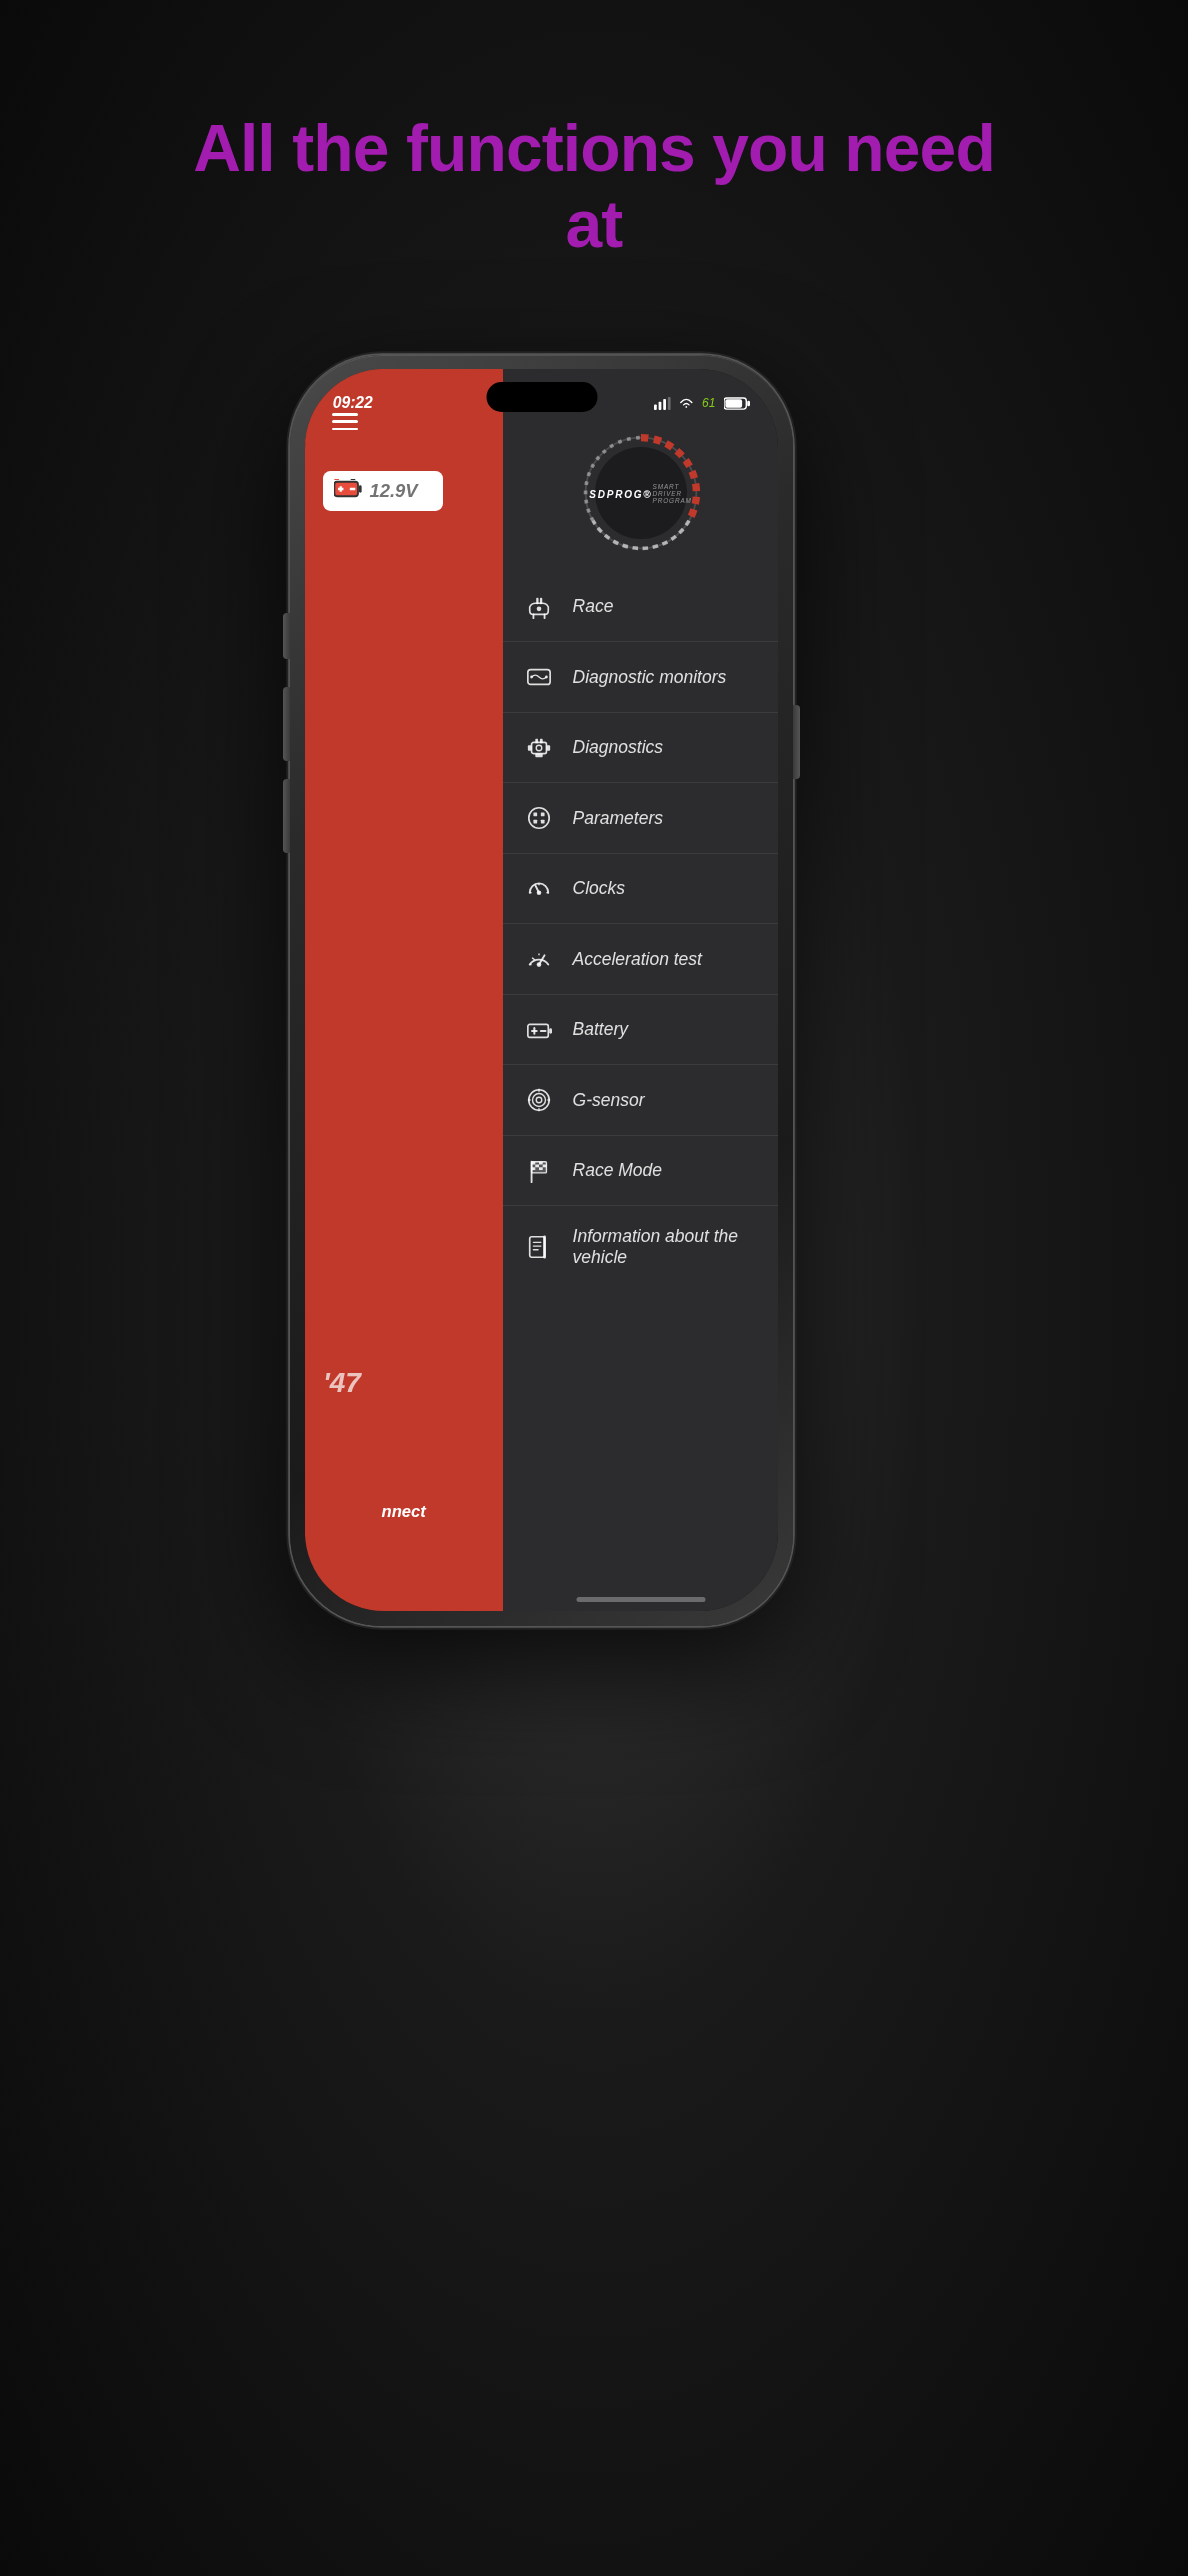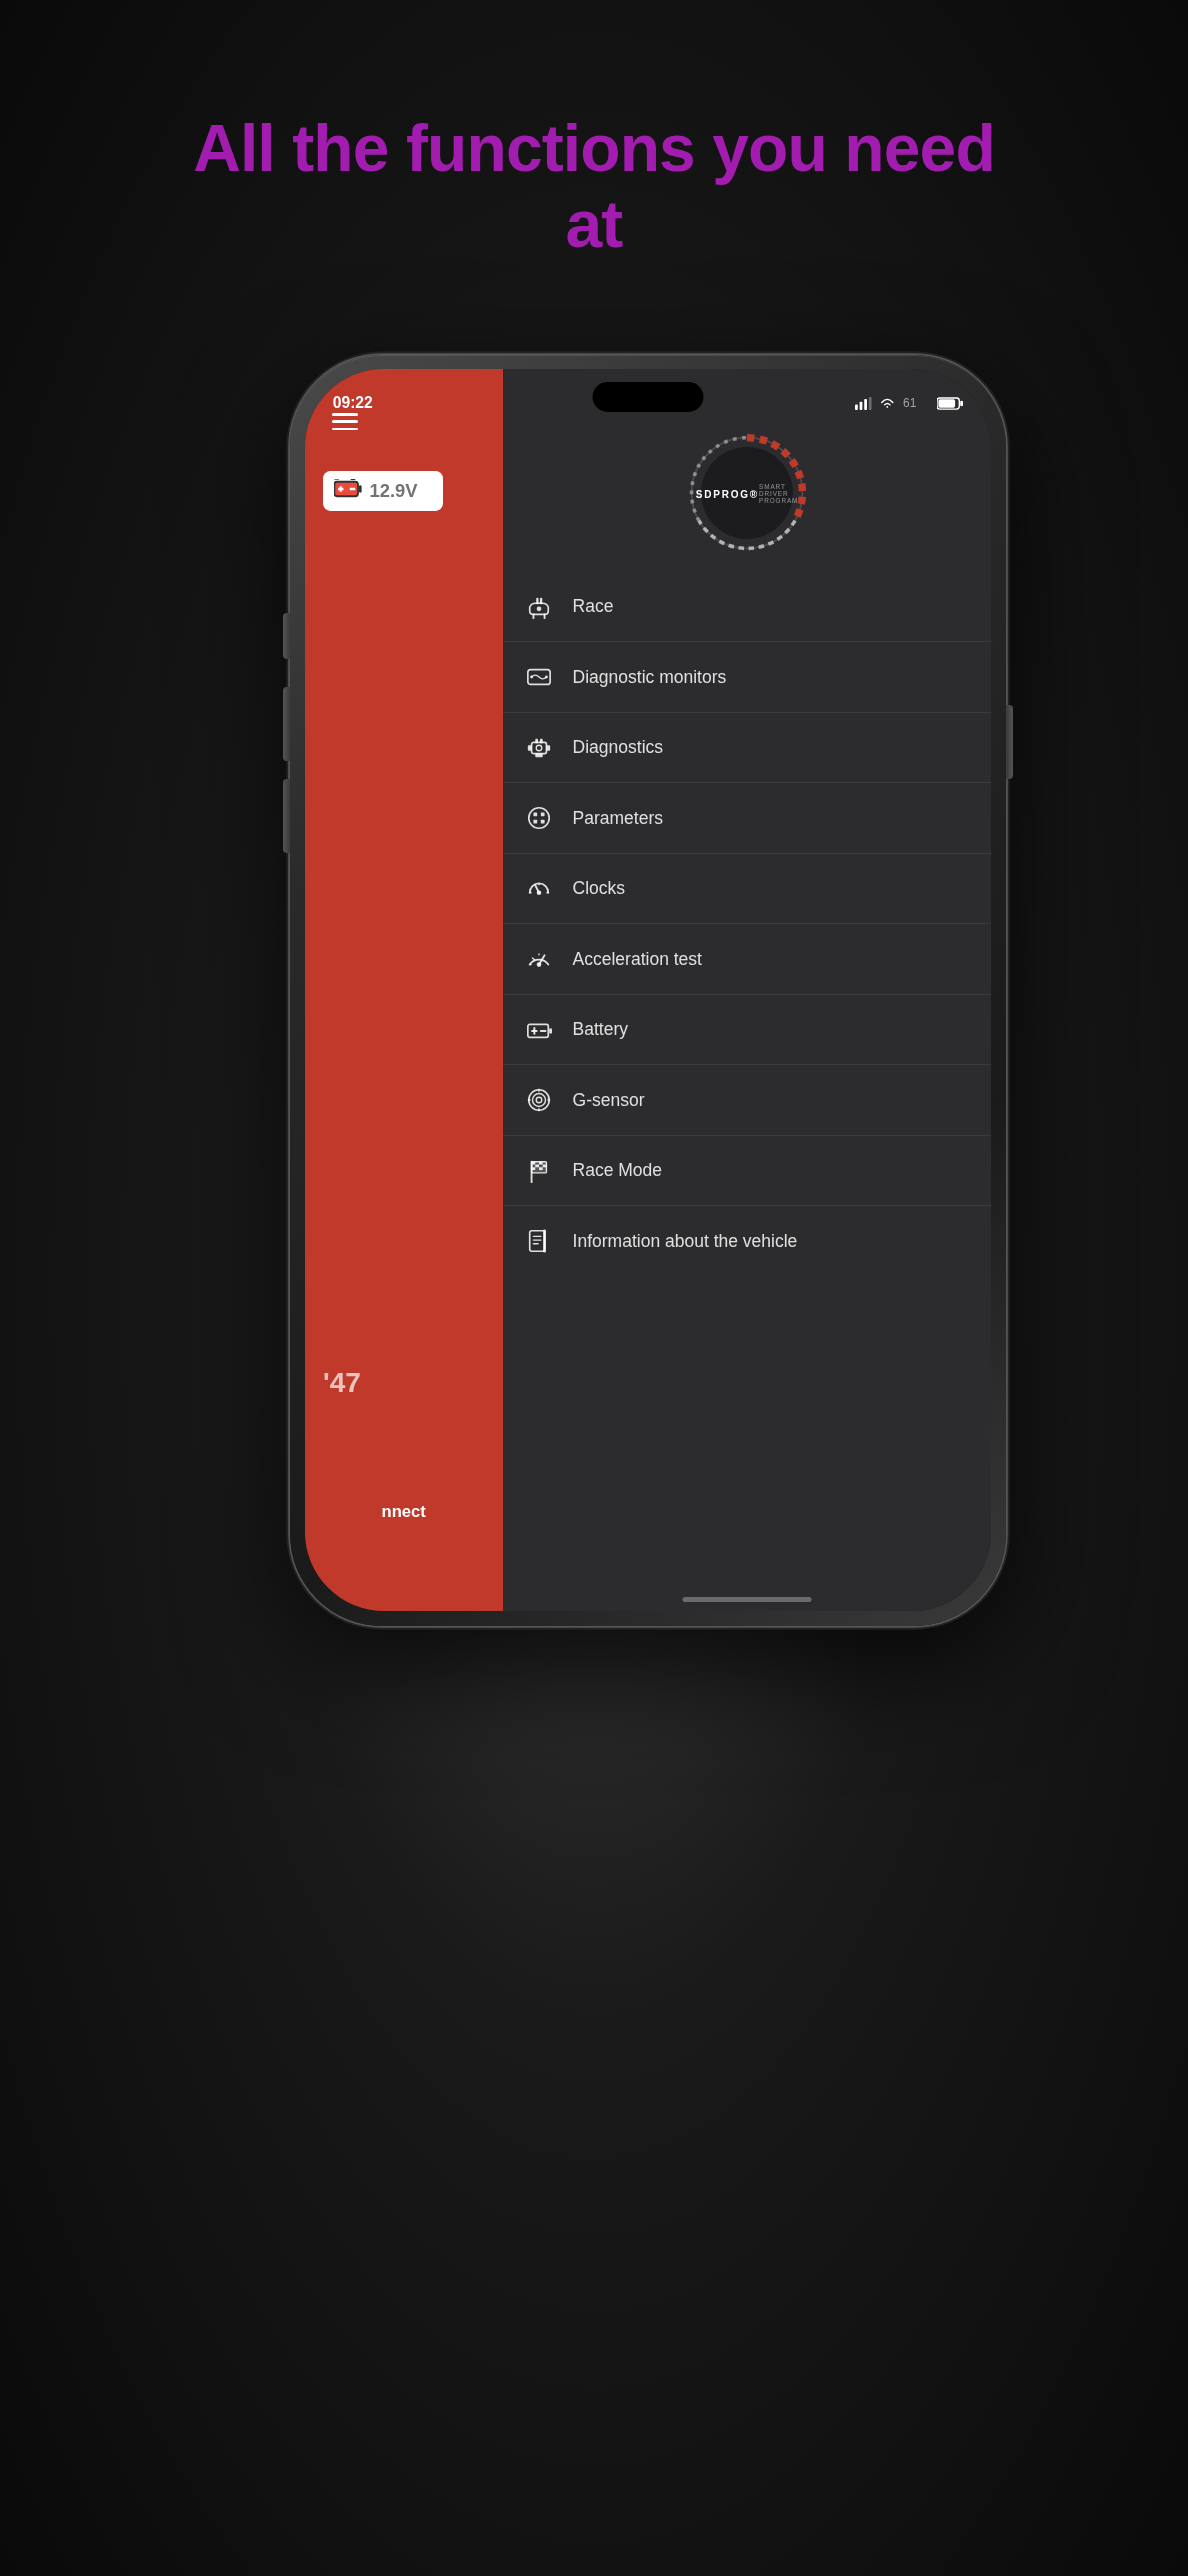--- a/index.html
+++ b/index.html
@@ -30,30 +30,31 @@
 
     
     .phone-container {
       margin-top: 92px;
       position: relative;
       width: 608px;
       height: 1271px;
     }
 
     .phone-shell {
-      width: 716px;
+      width: 503px;
       height: 1271px;
       background: linear-gradient(145deg, #4a4a4a 0%, #2a2a2a 30%, #1a1a1a 70%, #3a3a3a 100%);
       border-radius: 92px;
       position: relative;
       box-shadow:
         0 0 0 1.8px #555,
         0 0 0 3.7px #222,
         0 37px 111px rgba(0,0,0,0.8),
         inset 0 0.9px 0 rgba(255,255,255,0.1);
+      font-style: italic;
     }
 
     
     .side-btn-right {
       position: absolute;
       right: -7.4px;
       top: 350px;
       width: 7.4px;
       height: 74px;
       background: linear-gradient(to right, #3a3a3a, #555);
@@ -138,22 +139,22 @@
       gap: 7.4px;
     }
 
     .status-icons svg {
       fill: white;
     }
 
     .battery-status {
       display: flex;
       align-items: center;
-      gap: 21px;
-      color: #a3a3a3;
+      gap: 9px;
+      color: #84cc16;
       font-size: 12px;
       font-weight: 500;
     }
 
     
     .left-panel {
       position: absolute;
       top: 0;
       left: 0;
       width: 198px;

